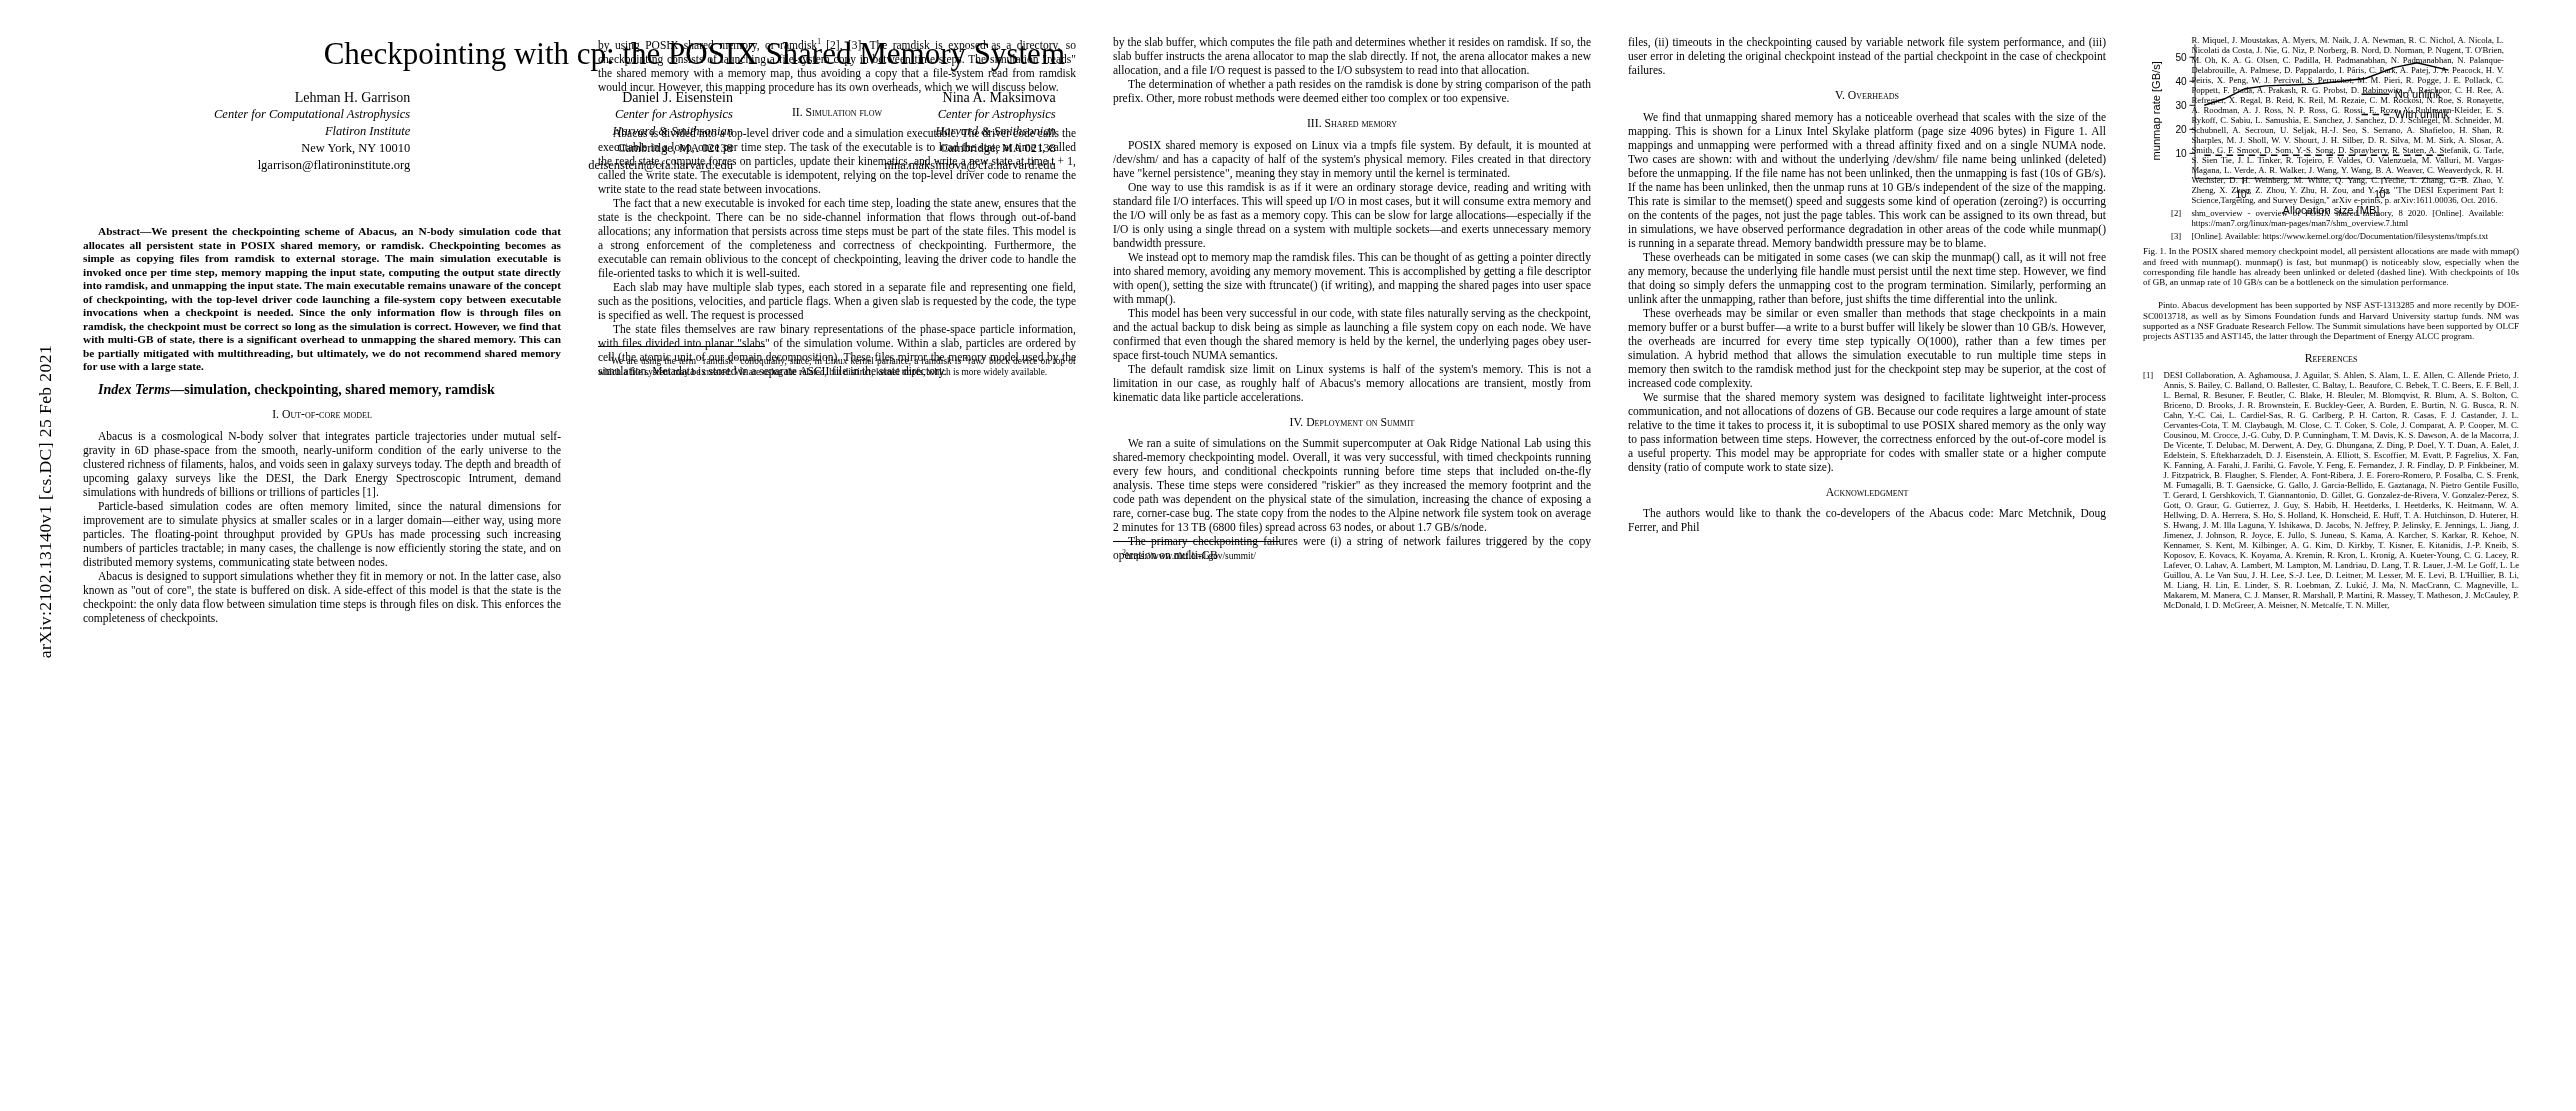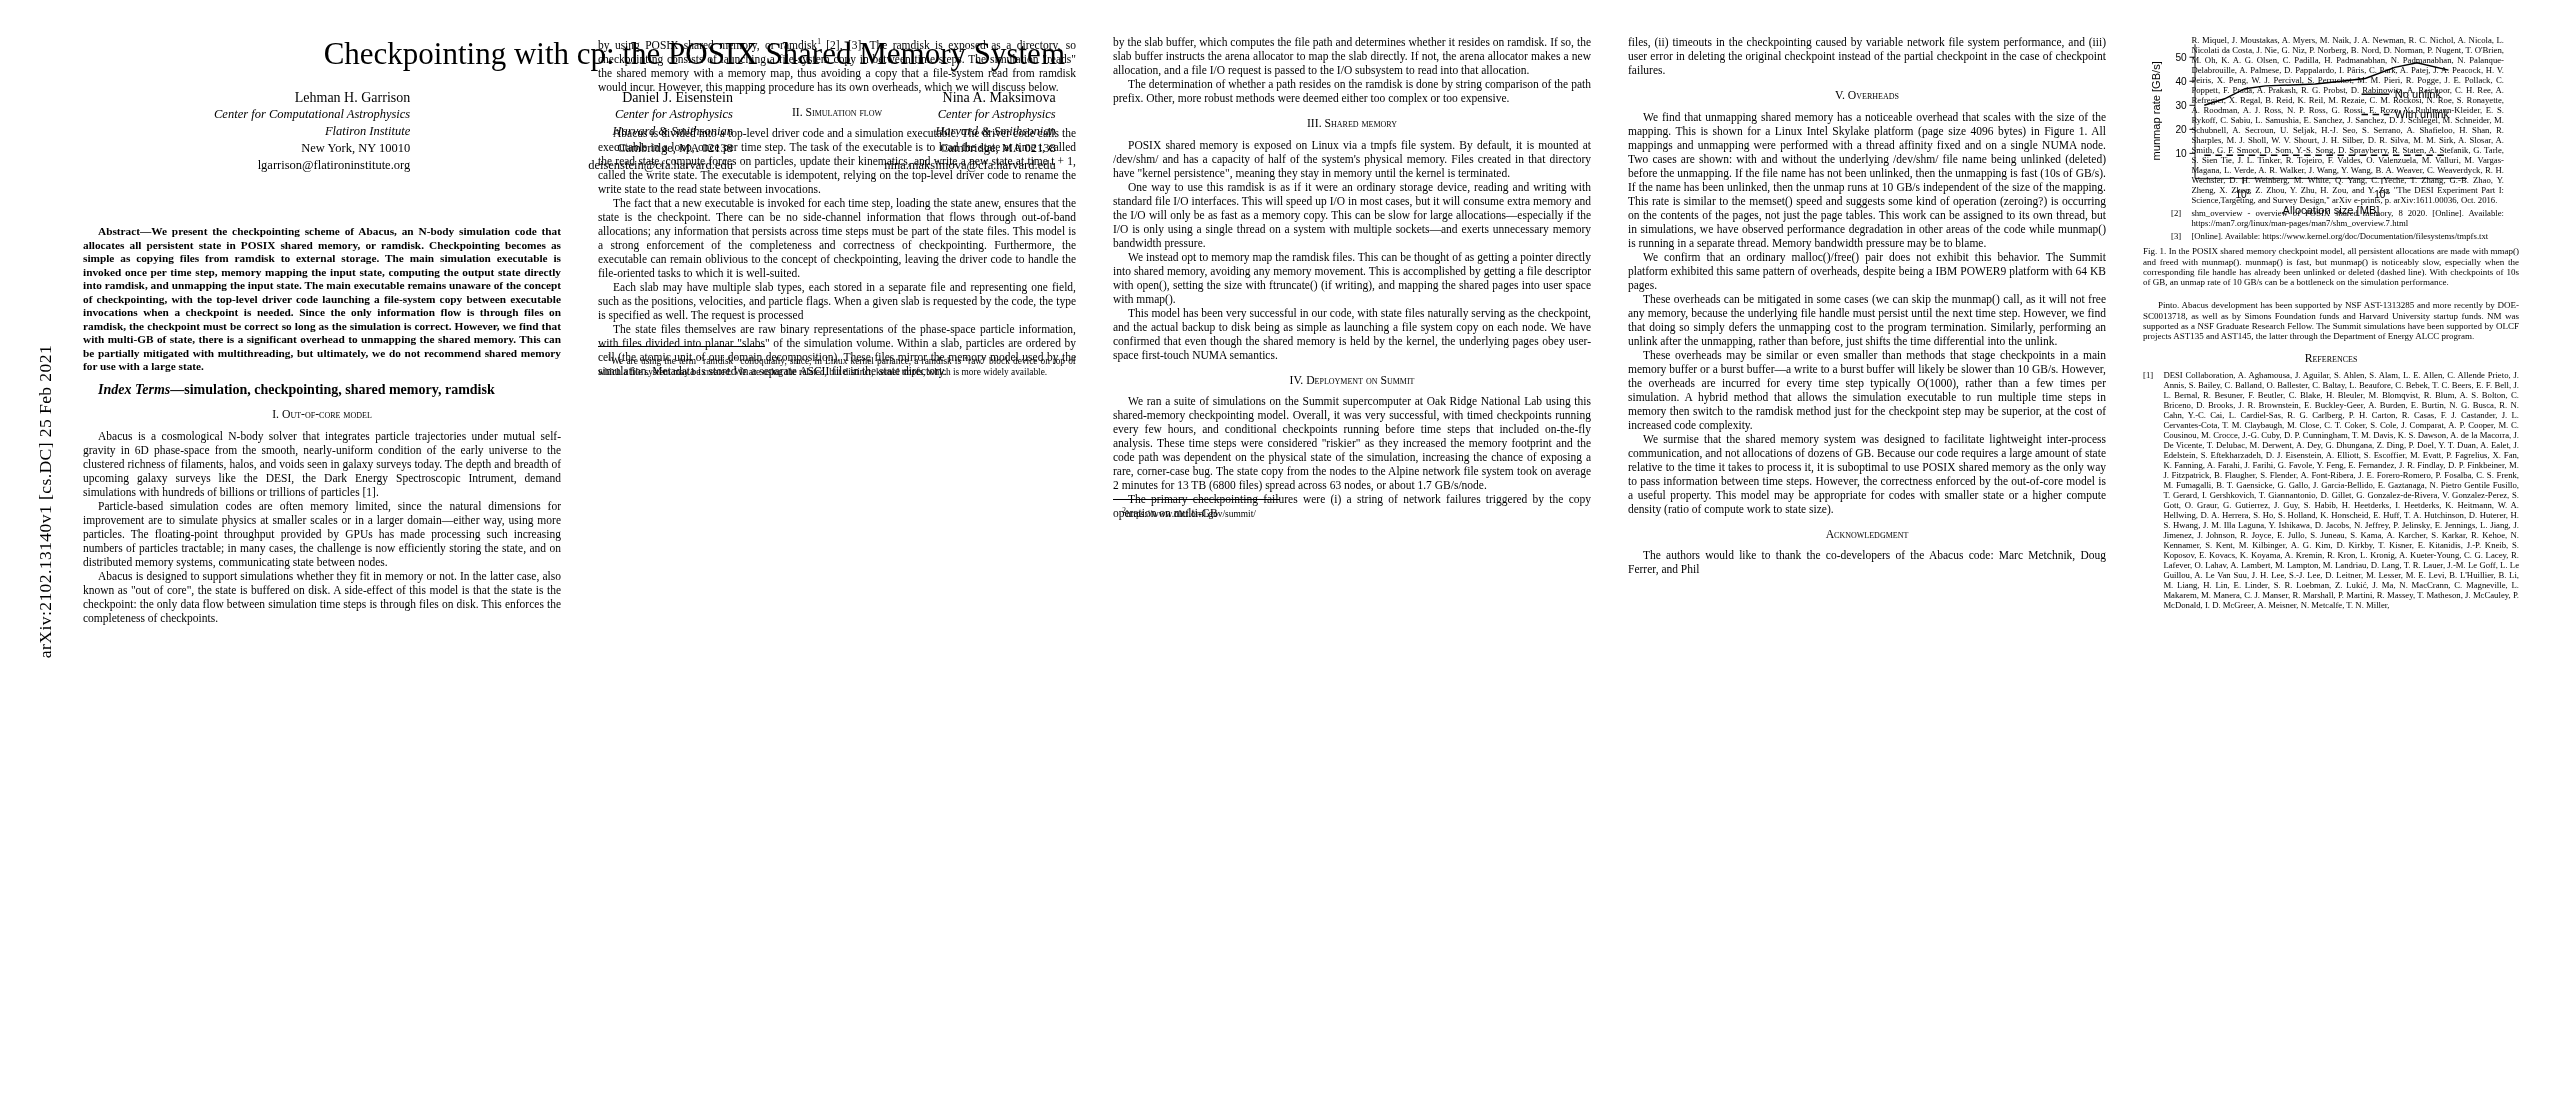--- a/index.html
+++ b/index.html
@@ -208,37 +208,37 @@
 
     <div class="col col3">
       <p class="noindent">by the slab buffer, which computes the file path and determines whether it resides on ramdisk. If so, the slab buffer instructs the arena allocator to map the slab directly. If not, the arena allocator makes a new allocation, and a file I/O request is passed to the I/O subsystem to read into that allocation.</p>
       <p>The determination of whether a path resides on the ramdisk is done by string comparison of the path prefix. Other, more robust methods were deemed either too complex or too expensive.</p>
 
       <div class="sec-head">III. Shared memory</div>
       <p>POSIX shared memory is exposed on Linux via a tmpfs file system. By default, it is mounted at /dev/shm/ and has a capacity of half of the system's physical memory. Files created in that directory have "kernel persistence", meaning they stay in memory until the kernel is terminated.</p>
       <p>One way to use this ramdisk is as if it were an ordinary storage device, reading and writing with standard file I/O interfaces. This will speed up I/O in most cases, but it will consume extra memory and the I/O will only be as fast as a memory copy. This can be slow for large allocations—especially if the I/O is only using a single thread on a system with multiple sockets—and exerts unnecessary memory bandwidth pressure.</p>
       <p>We instead opt to memory map the ramdisk files. This can be thought of as getting a pointer directly into shared memory, avoiding any memory movement. This is accomplished by getting a file descriptor with open(), setting the size with ftruncate() (if writing), and mapping the shared pages into user space with mmap().</p>
       <p>This model has been very successful in our code, with state files naturally serving as the checkpoint, and the actual backup to disk being as simple as launching a file system copy on each node. We have confirmed that even though the shared memory is held by the kernel, the underlying pages obey user-space first-touch NUMA semantics.</p>
+      <p>The default ramdisk size limit on Linux systems is half of the system's memory. This is not a limitation in our case, as roughly half of Abacus's memory allocations are transient, mostly from kinematic data like particle accelerations.</p>
 
       <div class="sec-head">IV. Deployment on Summit</div>
       <p><span>We ran a suite of simulations on the Summit supercomputer at Oak Ridge National Lab using this shared-memory checkpointing model. Overall, it was very successful, with timed checkpoints running every few hours, and conditional checkpoints running before time steps that included on-the-fly analysis. These time steps were considered "riskier" as they increased the memory footprint and the code path was dependent on the physical state of the simulation, increasing the chance of exposing a rare, corner-case bug. The state copy from the nodes to the Alpine network file system took on average 2 minutes for 13 TB (6800 files) spread across 63 nodes, or about 1.7 GB/s/node.</span></p>
       <p>The primary checkpointing failures were (i) a string of network failures triggered by the copy operation on multi-GB</p>
 
       <div style="position:absolute; bottom:0; left:0; width:100%;">
         <div class="footnote-rule"></div>
         <div class="footnote"><sup>2</sup><span>https://www.olcf.ornl.gov/summit/</span></div>
       </div>
     </div>
 
     <div class="col col4">
       <p class="noindent">files, (ii) timeouts in the checkpointing caused by variable network file system performance, and (iii) user error in deleting the original checkpoint instead of the partial checkpoint in the case of checkpoint failures.</p>
 
       <div class="sec-head">V. Overheads</div>
       <p>We find that unmapping shared memory has a noticeable overhead that scales with the size of the mapping. This is shown for a Linux Intel Skylake platform (page size 4096 bytes) in Figure 1. All mappings and unmapping were performed with a thread affinity fixed and on a single NUMA node. Two cases are shown: with and without the underlying /dev/shm/ file name being unlinked (deleted) before the unmapping. If the file name has not been unlinked, then the unmapping is fast (10s of GB/s). If the name has been unlinked, then the unmap runs at 10 GB/s independent of the size of the mapping. This rate is similar to the memset() speed and suggests some kind of operation (zeroing?) is occurring on the contents of the pages, not just the page tables. This work can be assigned to its own thread, but in simulations, we have observed performance degradation in other areas of the code while munmap() is running in a separate thread. Memory bandwidth pressure may be to blame.</p>
-      <p>We confirm that an ordinary malloc()/free() pair does not exhibit this behavior. The Summit platform exhibited this same pattern of overheads, despite being a IBM POWER9 platform with 64 KB pages.</p>
       <p>These overheads can be mitigated in some cases (we can skip the munmap() call, as it will not free any memory, because the underlying file handle must persist until the next time step. However, we find that doing so simply defers the unmapping cost to the program termination. Similarly, performing an unlink after the unmapping, rather than before, just shifts the time differential into the unlink.</p>
       <p>These overheads may be similar or even smaller than methods that stage checkpoints in a main memory buffer or a burst buffer—a write to a burst buffer will likely be slower than 10 GB/s. However, the overheads are incurred for every time step typically O(1000), rather than a few times per simulation. A hybrid method that allows the simulation executable to run multiple time steps in memory then switch to the ramdisk method just for the checkpoint step may be superior, at the cost of increased code complexity.</p>
       <p>We surmise that the shared memory system was designed to facilitate lightweight inter-process communication, and not allocations of dozens of GB. Because our code requires a large amount of state relative to the time it takes to process it, it is suboptimal to use POSIX shared memory as the only way to pass information between time steps. However, the correctness enforced by the out-of-core model is a useful property. This model may be appropriate for codes with smaller state or a higher compute density (ratio of compute work to state size).</p>
 
       <div class="sec-head">Acknowledgment</div>
       <p>The authors would like to thank the co-developers of the Abacus code: Marc Metchnik, Doug Ferrer, and Phil</p>
     </div>
 
     <div class="col col5">
 

